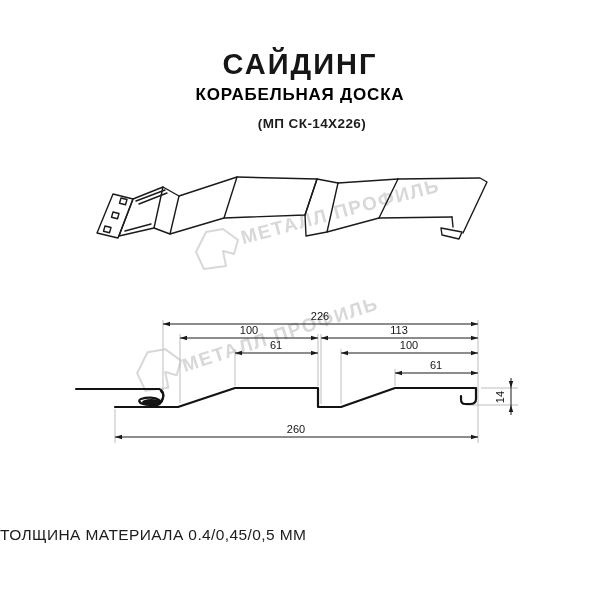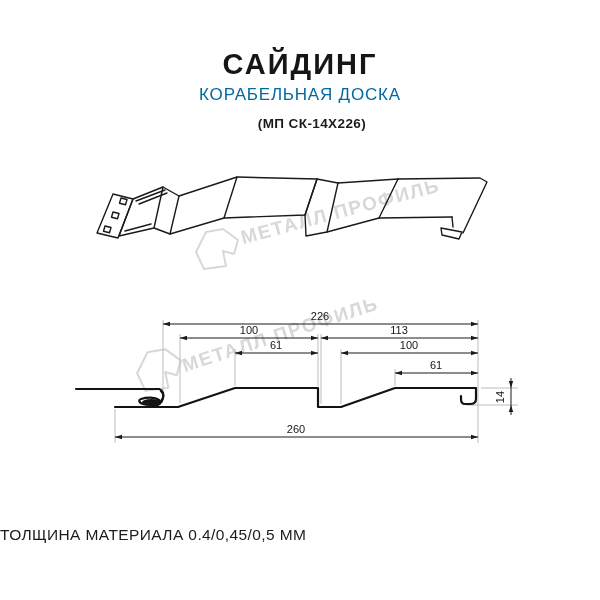--- a/index.html
+++ b/index.html
@@ -5,21 +5,21 @@
   html,body{margin:0;padding:0;background:#fff;}
   .canvas{
     position:relative;width:600px;height:600px;background:#ffffff;
     overflow:hidden;font-family:"Liberation Sans",sans-serif;color:#1f1f1f;
   }
   
   .hdr{position:absolute;left:0;top:0;width:600px;text-align:center;}
   .title{position:absolute;left:0;top:48px;width:600px;margin:0;
     font-size:29px;font-weight:800;letter-spacing:2px;color:#161616;}
   .subtitle{position:absolute;left:0;top:85px;width:600px;margin:0;
-    font-size:17px;font-weight:400;letter-spacing:0.8px;color:#0369a1;}
+    font-size:17px;font-weight:700;letter-spacing:0.8px;color:#000000;}
   .model{position:absolute;left:0;top:104px;width:600px;margin:12px;
     font-size:13.5px;font-weight:700;letter-spacing:0.4px;color:#1c1c1c;}
   
   .footer{position:absolute;left:0;top:526px;width:600px;
     font-size:15.5px;font-weight:400;letter-spacing:0.4px;color:#1c1c1c;}
   
   .wm{position:absolute;color:#d8d8d8;z-index:1;}
   .wm-text{position:absolute;font-size:19px;font-weight:700;letter-spacing:1.6px;
     white-space:nowrap;transform-origin:left bottom;height:20px;line-height:20px;}
   .wm-text1{left:244px;top:228px;transform:rotate(-15deg);}

